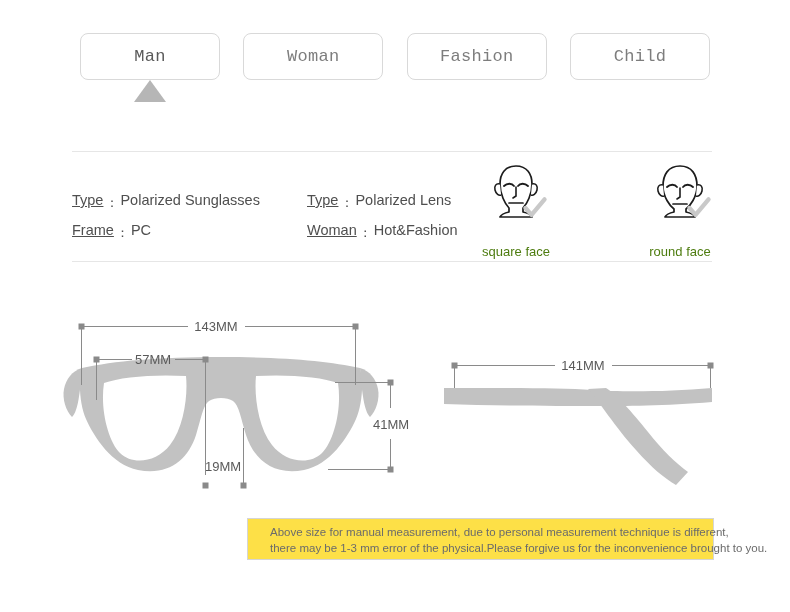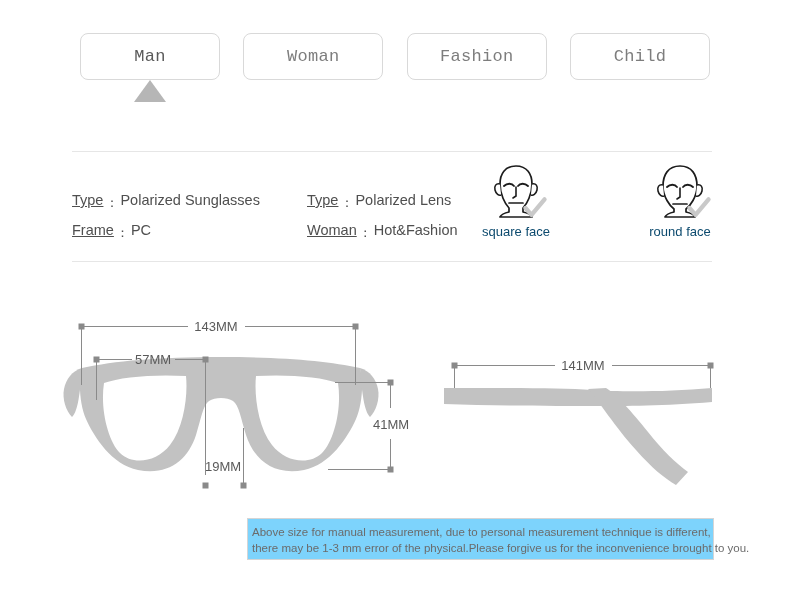--- a/index.html
+++ b/index.html
@@ -111,23 +111,23 @@
     display: flex;
     flex-direction: column;
     align-items: center;
   }
   .face-art {
     width: 62px;
     height: 62px;
     position: relative;
   }
   .face-label {
-    margin-top: 2px;
+    margin-top: 22px;
     font-size: 13px;
-    color: #0c4a6e;
+    color: #4d7c0f;
     white-space: nowrap;
   }
 
   
   #front-diagram {
     position: absolute;
     left: 60px;
     top: 305px;
     width: 370px;
     height: 200px;
@@ -142,22 +142,22 @@
 
   
   #disclaimer-box {
     position: absolute;
     left: 247px;
     top: 518px;
     width: 467px;
     height: 42px;
     box-sizing: border-box;
     border: 1px solid #d5d5d5;
-    background: #7dd3fc;
-    padding: 5px 10px 0 4px;
+    background: #fde047;
+    padding: 5px 10px 0 22px;
   }
   .disclaimer-line {
     font-size: 11.5px;
     line-height: 16px;
     color: #6b6b6b;
     white-space: nowrap;
   }
 </style>
 </head>
 <body>

